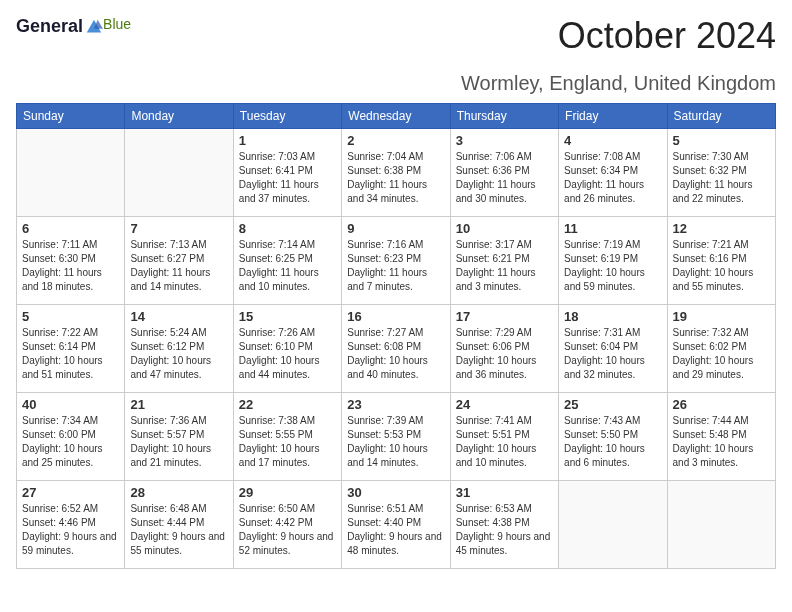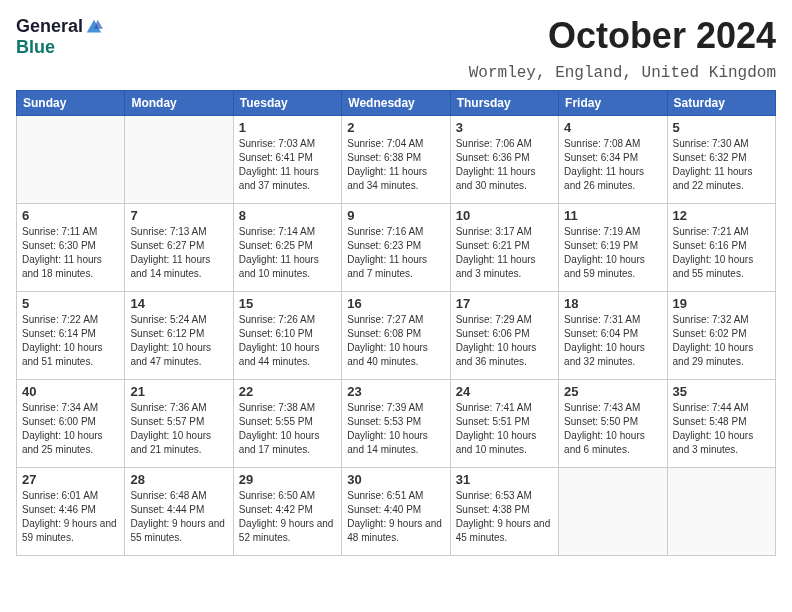--- a/index.html
+++ b/index.html
@@ -11,72 +11,71 @@
       padding: 16px;
     }
     .header-area {
       display: flex;
       justify-content: space-between;
       align-items: flex-start;
       margin-bottom: 8px;
     }
     .logo {
       display: flex;
-      flex-direction: column;
+      flex-direction: row;
       align-items: flex-start;
       justify-content: space-between;
     }
     .logo-text-general {
       font-size: 18px;
       font-weight: bold;
       color: #1a1a2e;
     }
     .logo-text-blue {
-      font-size: 18px;
-      font-weight: bold;
-      color: #0f766e;
+      font-size: 14px;
+      font-weight: normal;
+      color: #4d7c0f;
     }
     .logo-icon {
       display: inline-block;
       width: 18px;
       height: 18px;
       margin-left: 2px;
       vertical-align: middle;
     }
     .logo-row {
       display: flex;
       align-items: center;
     }
     .title-area {
       text-align: right;
     }
     .month-title {
       font-size: 36px;
-      font-weight: bold;
+      font-weight: normal;
       color: #222;
       line-height: 1.1;
     }
     .location-title {
-      font-size: 16px;
+      font-size: 20px;
       color: #555;
-      margin-top: 8px;
-      font-family: Liberation Mono, monospace;
+      margin-top: 16px;
     }
     .calendar-table {
       width: 100%;
       border-collapse: collapse;
       font-size: 11px;
     }
     .calendar-table th {
       background-color: #3a6bbf;
       color: #fff;
       text-align: left;
       padding: 5px 6px;
       font-size: 12px;
-      font-weight: bold;
+      font-weight: normal;
       border: 1px solid #2a5aaf;
     }
     .calendar-table td {
       border: 1px solid #ccc;
       vertical-align: top;
       padding: 4px 5px;
       width: 14.28%;
       min-height: 80px;
       height: 88px;
       color: #333;
@@ -283,30 +282,30 @@
 Sunset: 5:51 PM
 Daylight: 10 hours and 10 minutes.</div>
         </td>
         <td>
           <span class="day-number">25</span>
           <div class="day-info">Sunrise: 7:43 AM
 Sunset: 5:50 PM
 Daylight: 10 hours and 6 minutes.</div>
         </td>
         <td>
-          <span class="day-number">35</span>
+          <span class="day-number">26</span>
           <div class="day-info">Sunrise: 7:44 AM
 Sunset: 5:48 PM
 Daylight: 10 hours and 3 minutes.</div>
         </td>
       </tr>
       <tr>
         <td>
           <span class="day-number">27</span>
-          <div class="day-info">Sunrise: 6:01 AM
+          <div class="day-info">Sunrise: 6:52 AM
 Sunset: 4:46 PM
 Daylight: 9 hours and 59 minutes.</div>
         </td>
         <td>
           <span class="day-number">28</span>
           <div class="day-info">Sunrise: 6:48 AM
 Sunset: 4:44 PM
 Daylight: 9 hours and 55 minutes.</div>
         </td>
         <td>

